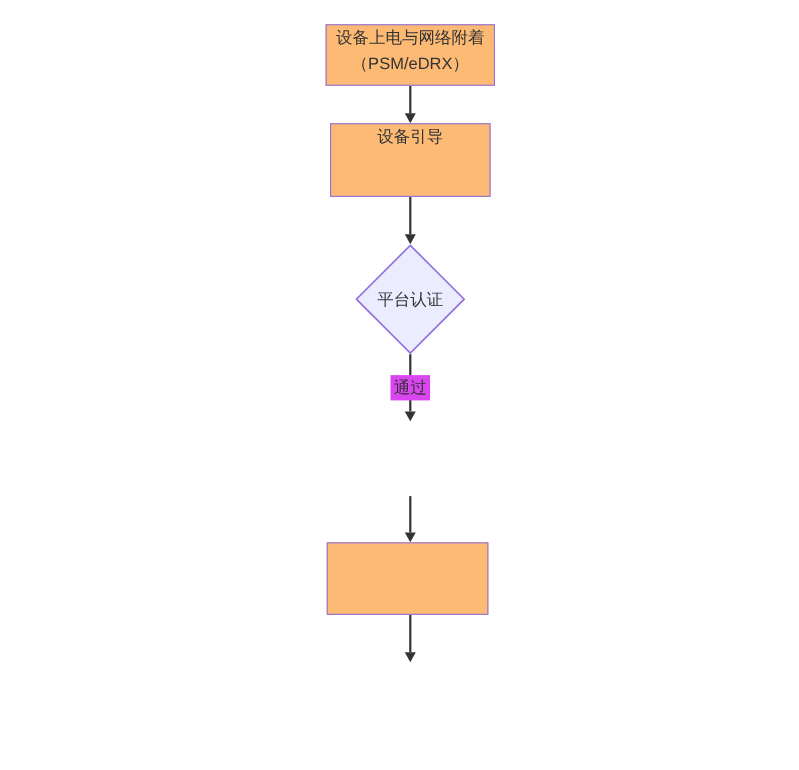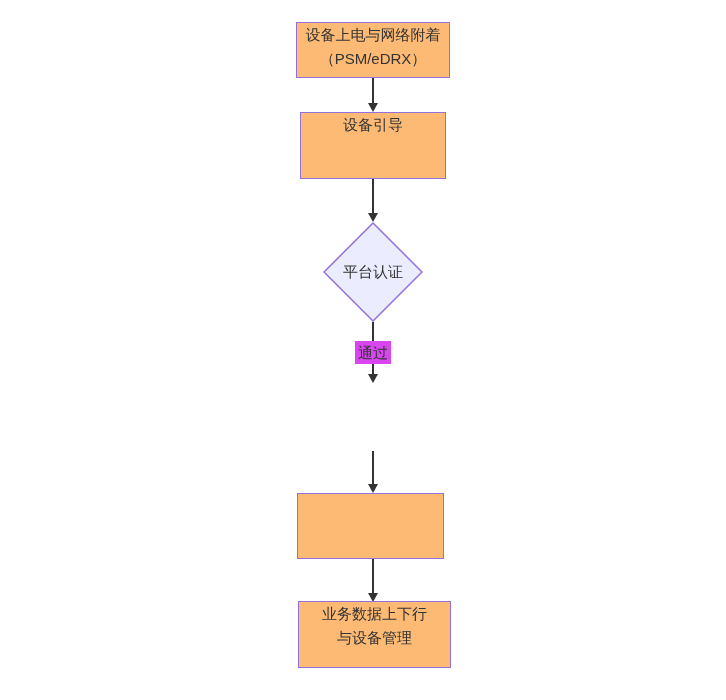--- a/index.html
+++ b/index.html
@@ -107,18 +107,14 @@
 
   <div class="edge-line" style="left:372px; top:451px; height:33px;"></div>
   <div class="arrowhead" style="left:368px; top:484px;"></div>
 
   <div class="node" style="left:297px; top:493px; width:147px; height:66px;">
   </div>
 
   <div class="edge-line" style="left:372px; top:559px; height:34px;"></div>
   <div class="arrowhead" style="left:368px; top:593px;"></div>
 
-  <div class="node" style="left:298px; top:601px; width:153px; height:67px;">
-    <div class="node-line">业务数据上下行</div>
-    <div class="node-line">与设备管理</div>
-  </div>
 
 </div>
 
 </body></html>

